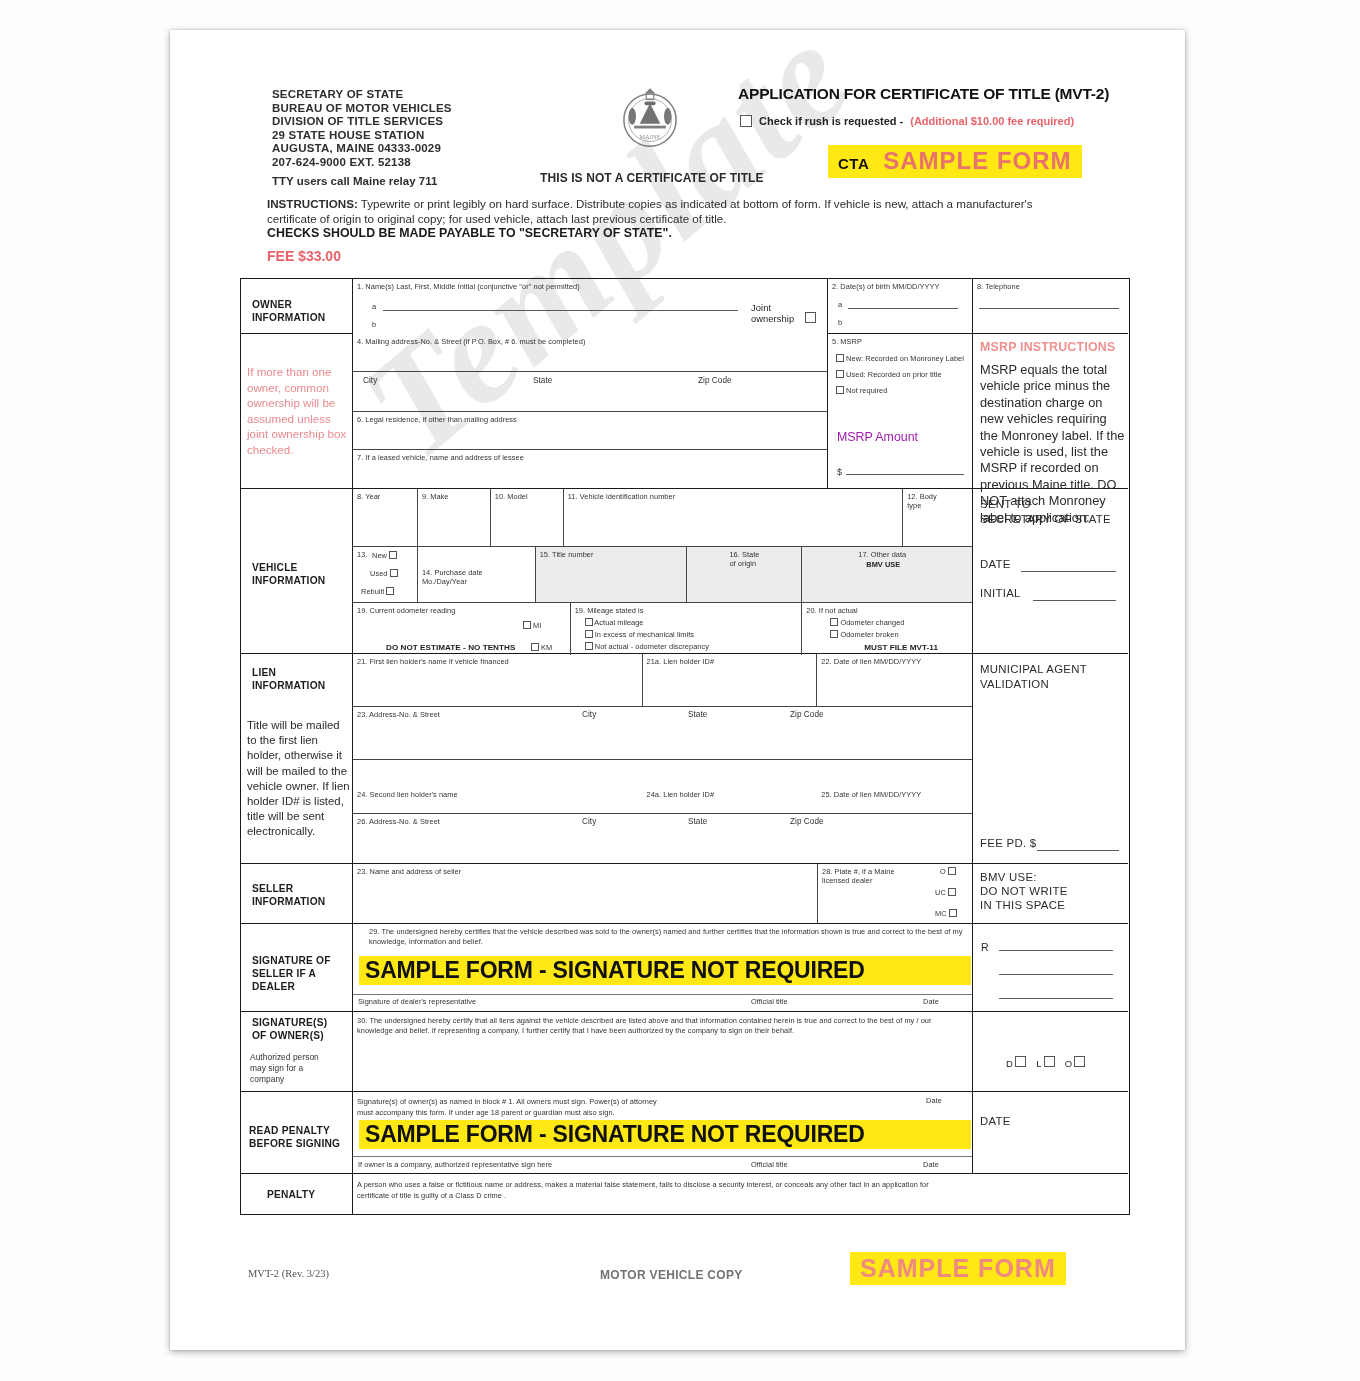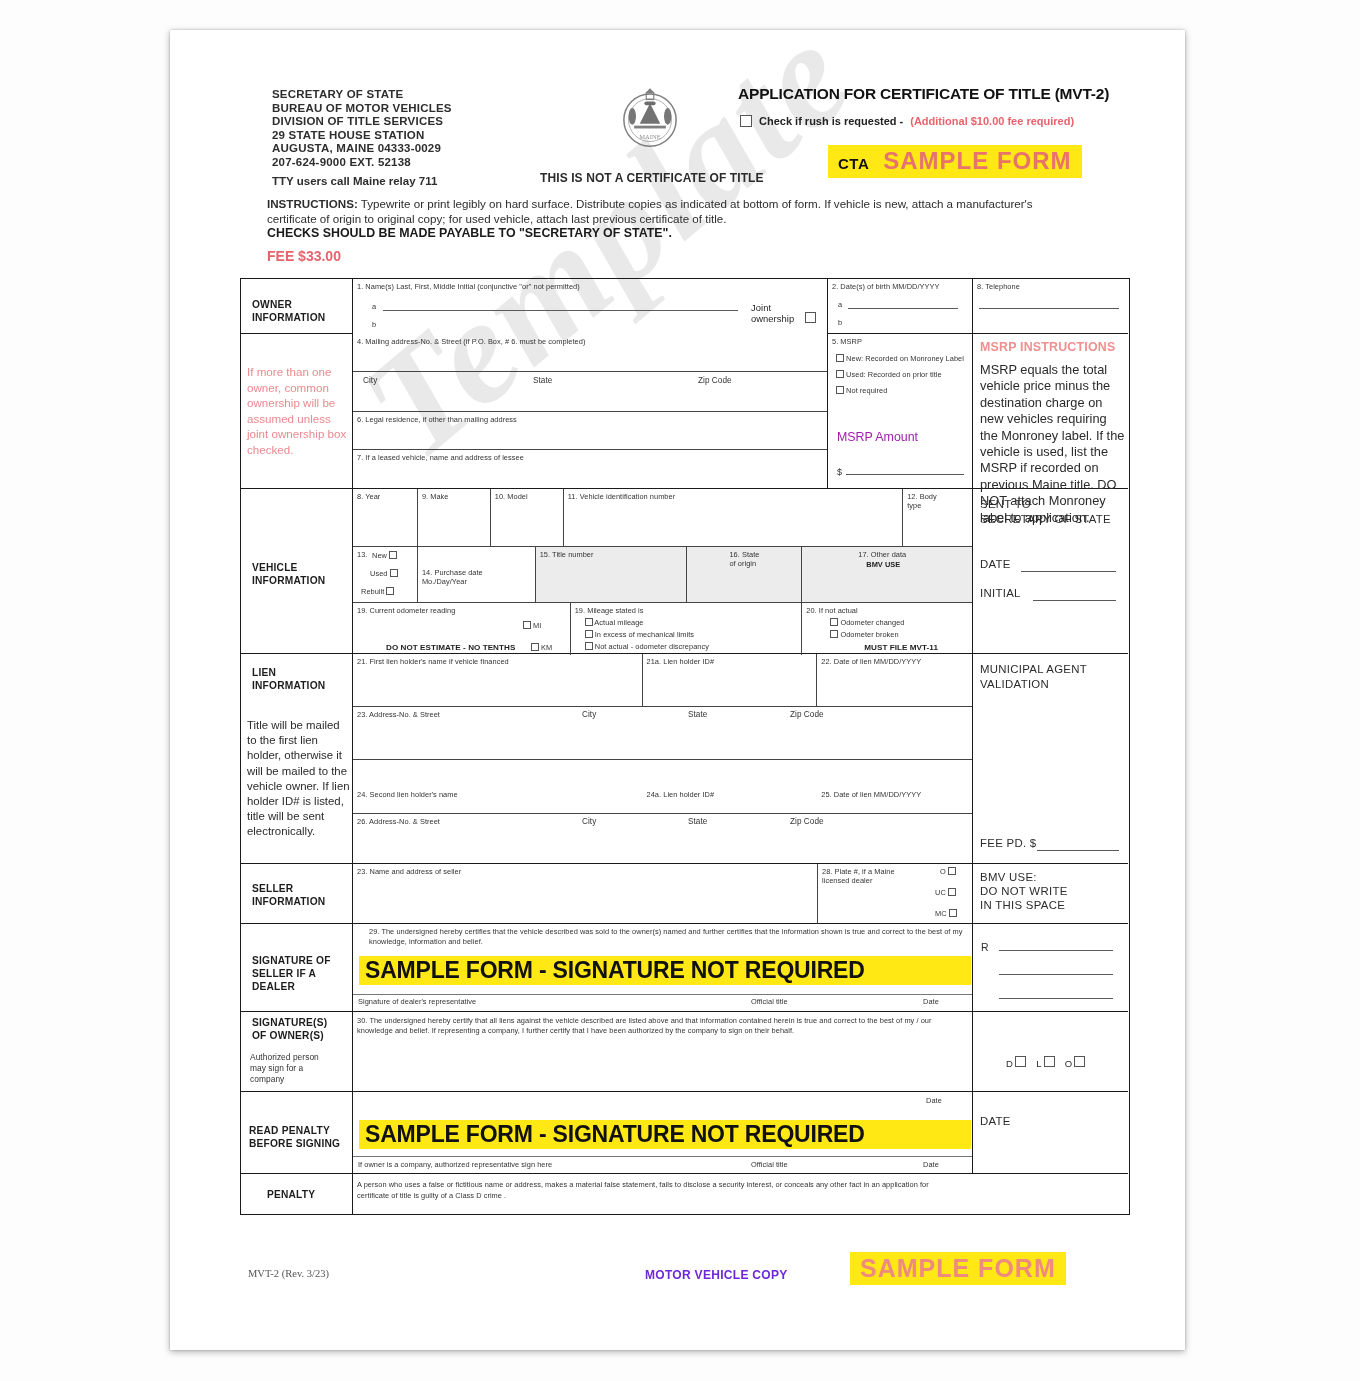--- a/index.html
+++ b/index.html
@@ -81,21 +81,21 @@
   .rlab{font-size:11.4px;color:#2b2b2b;letter-spacing:.3px;line-height:15px;}
 
   .sampbar{
     position:absolute;background:#ffe814;
     font-size:23px;font-weight:bold;color:#111;letter-spacing:-.2px;
     white-space:nowrap;padding:1px 6px;
   }
 
   
   .f-left{position:absolute;left:78px;top:1238px;font-size:10.5px;color:#555;font-family:"Liberation Serif",serif;}
-  .f-mid{position:absolute;left:430px;top:1238px;font-size:12px;font-weight:bold;color:#6d28d9;letter-spacing:.3px;margin-left:45px;}
+  .f-mid{position:absolute;left:430px;top:1238px;font-size:12px;font-weight:bold;color:#737373;letter-spacing:.3px;}
   .f-right{position:absolute;left:680px;top:1222px;background:#ffe814;padding:2px 10px;font-size:25px;font-weight:bold;color:#ef8a80;letter-spacing:1px;}
 </style>
 </head>
 <body>
 
 <div id="stage">
   <div id="sheet">
 
     <div class="wm">Template</div>
 
@@ -413,20 +413,22 @@
             </div>
           </div>
         </div>
 
         <div class="row">
           <div class="c thickr thickb" style="width:112px;height:82px;">
             <div class="sect" style="position:absolute;left:8px;top:32px;white-space:pre-line">READ PENALTY
 BEFORE SIGNING</div>
           </div>
           <div class="c thickr thickb" style="width:620px;height:82px;">
+            <div class="lab" style="left:4px;top:4px;width:560px;line-height:11px;white-space:pre-line">Signature(s) of owner(s) as named in block # 1. All owners must sign.  Power(s) of attorney
+must accompany this form.  If under age 18 parent or guardian must also sign.</div>
             <div class="lab" style="left:573px;top:4px;">Date</div>
             <div class="sampbar" style="left:6px;top:28px;width:600px;">SAMPLE FORM - SIGNATURE NOT REQUIRED</div>
             <div style="position:absolute;left:0;right:0;top:64px;border-top:1px solid #777;"></div>
             <div class="lab" style="left:5px;top:68px;">If owner is a company, authorized representative sign here</div>
             <div class="lab" style="left:398px;top:68px;">Official title</div>
             <div class="lab" style="left:570px;top:68px;">Date</div>
           </div>
           <div class="c thickb" style="width:155px;height:82px;">
             <div class="rlab" style="position:absolute;left:7px;top:22px;">DATE</div>
           </div>

